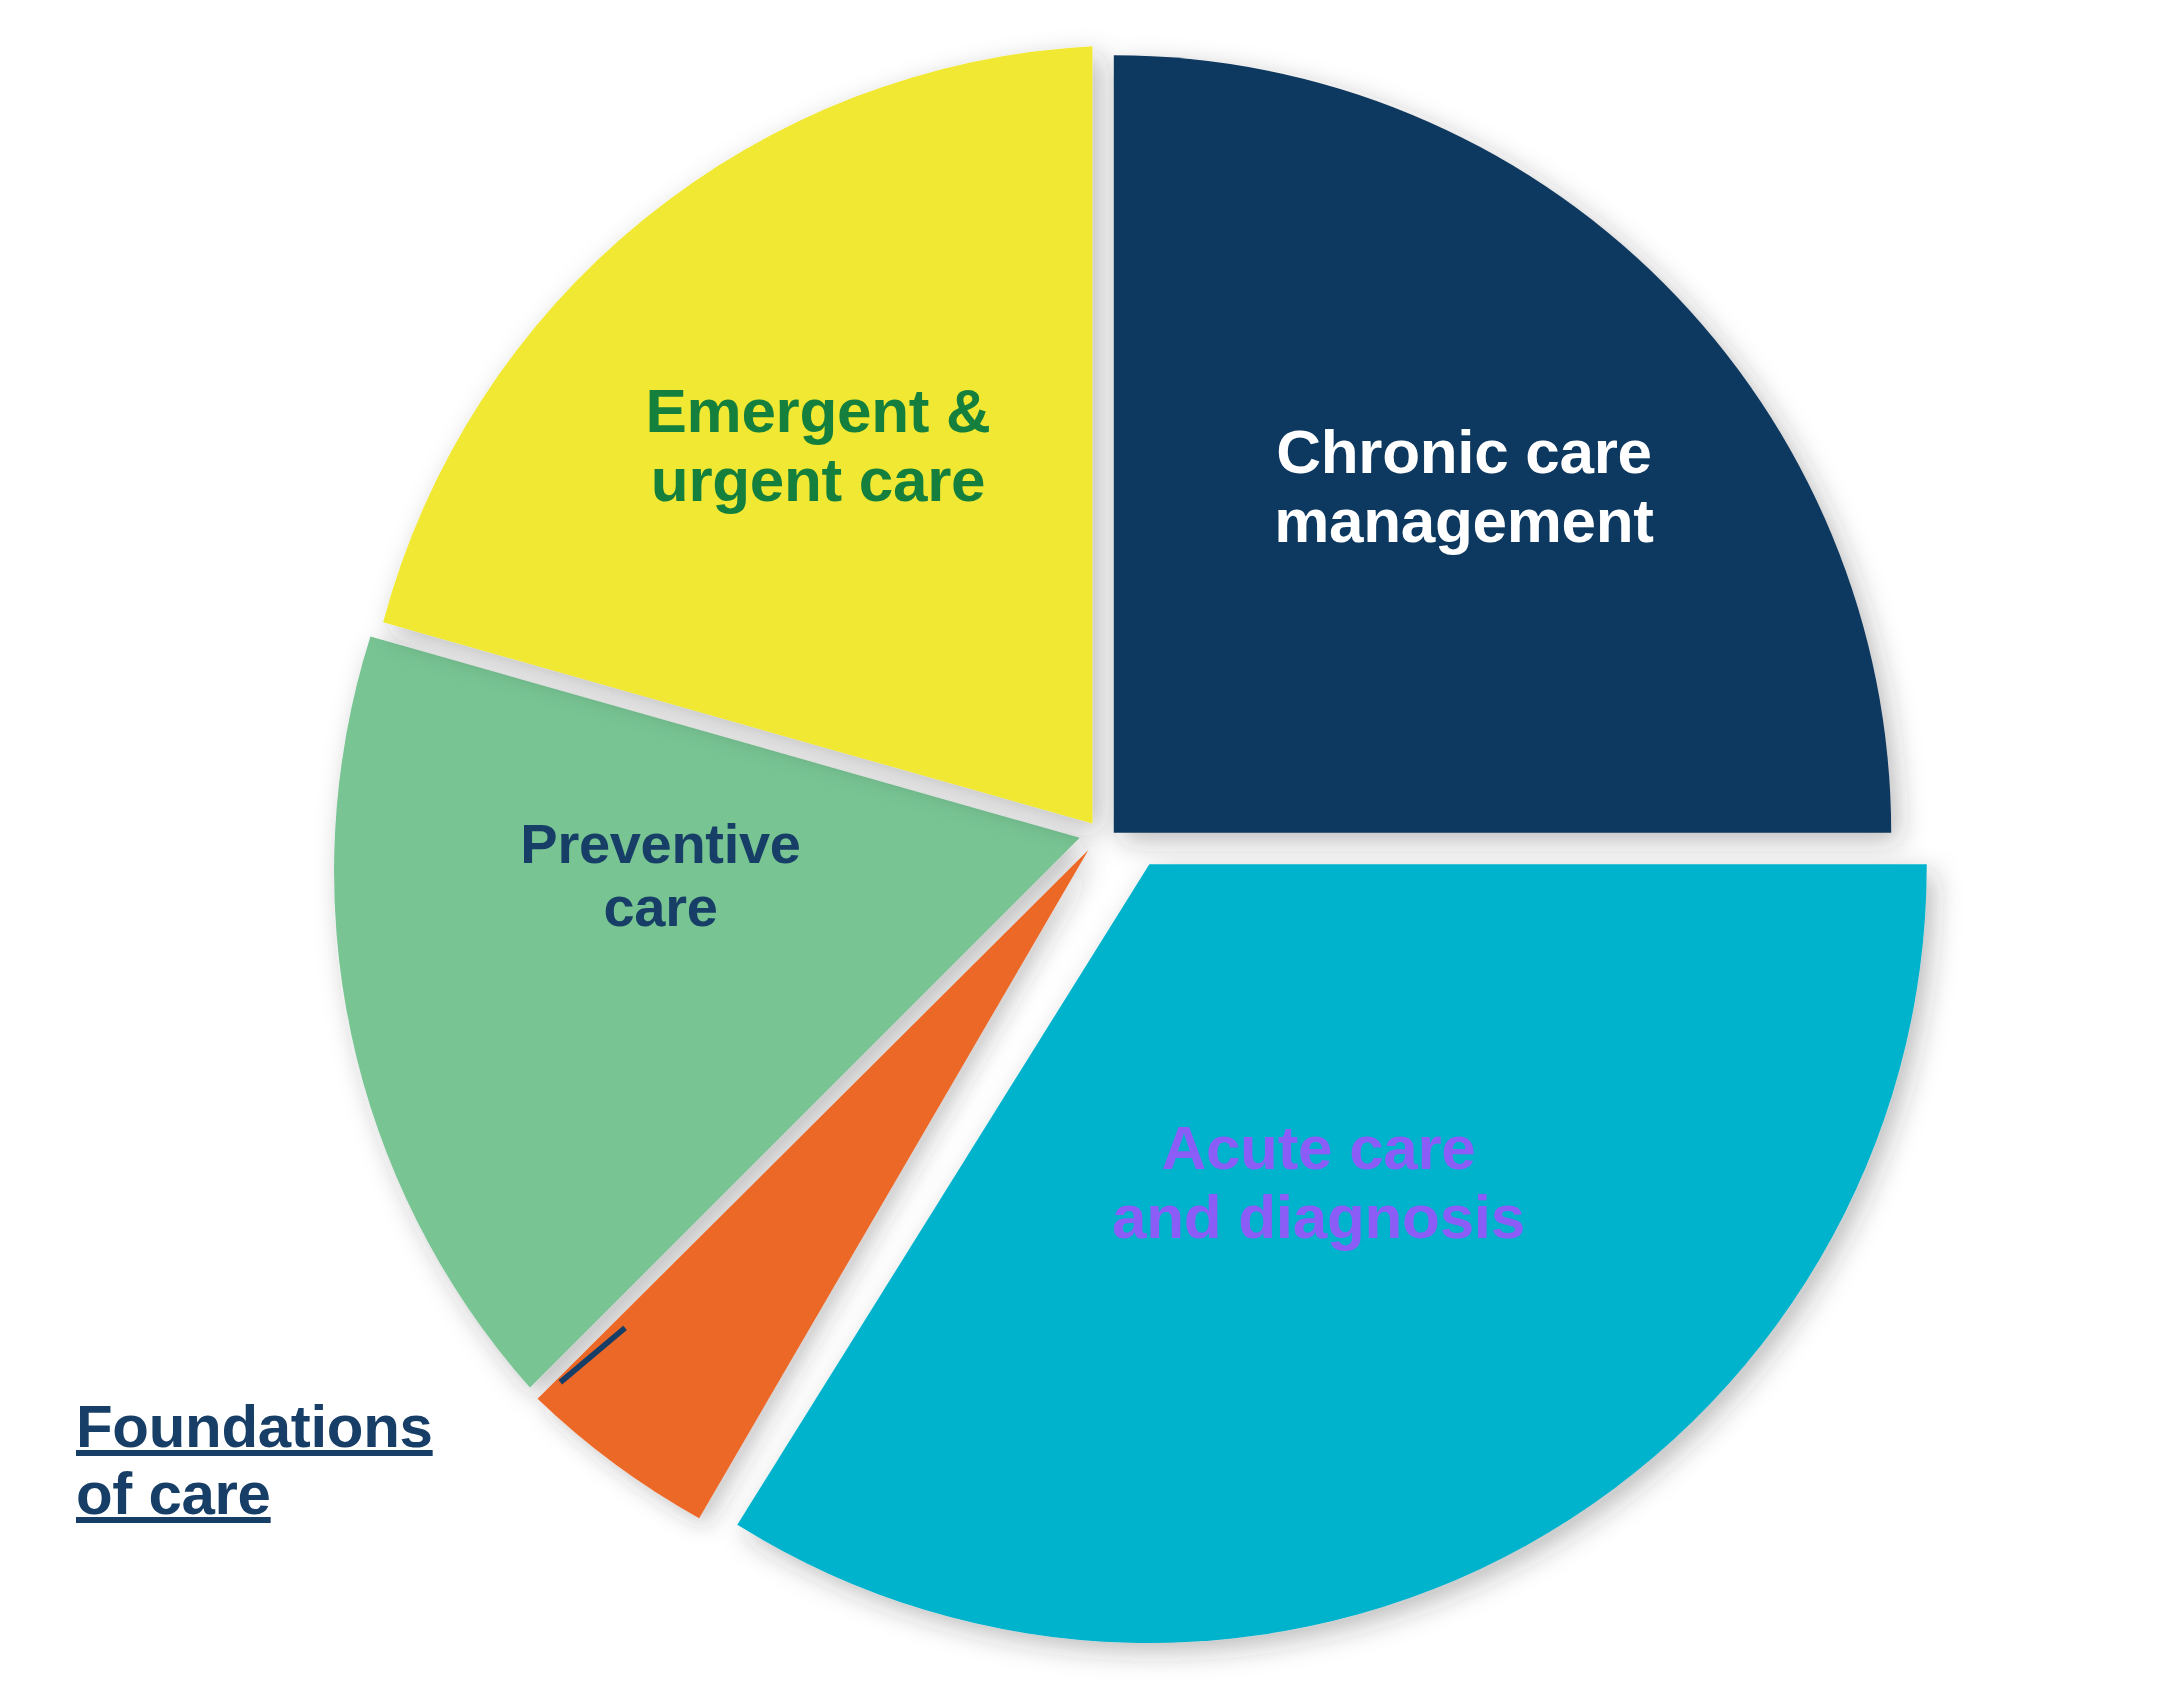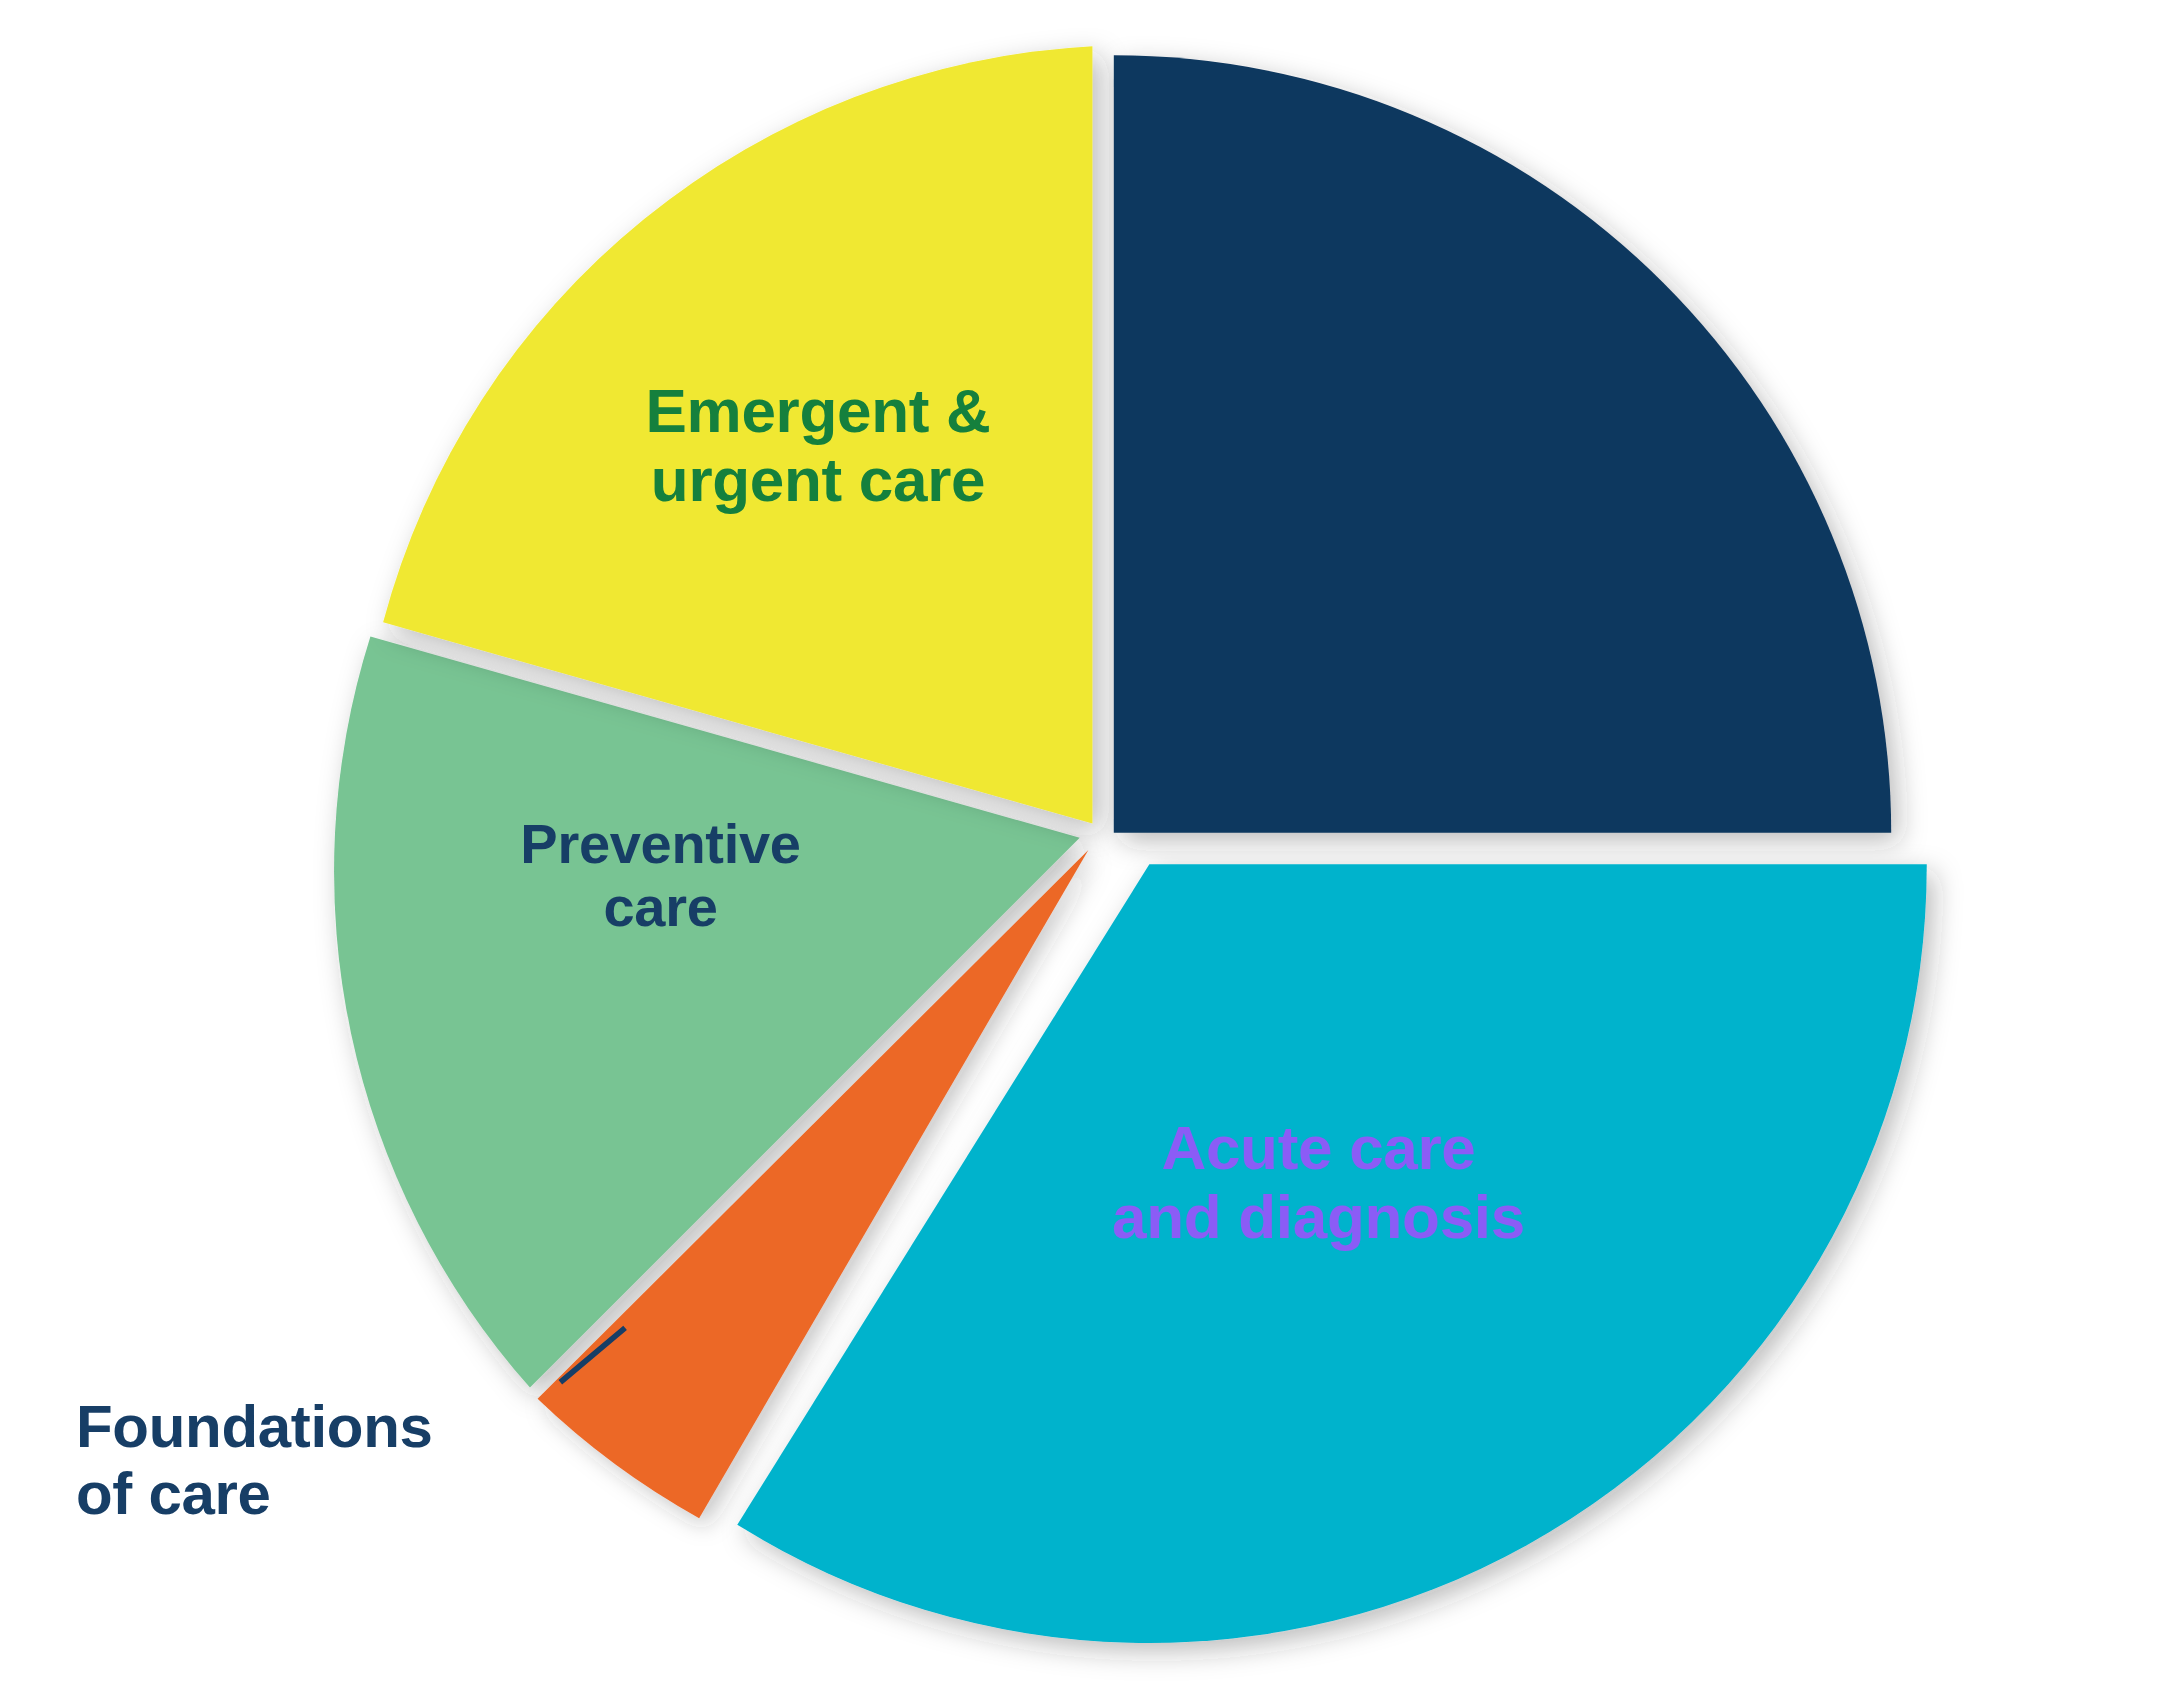--- a/index.html
+++ b/index.html
@@ -64,20 +64,21 @@
     font-size: 62px;
     color: #8b5cf6;
   }
   .lbl-foundations {
     left: 76px;
     top: 1393px;
     width: 539px;
     font-size: 60px;
     color: #173E66;
     text-align: left;
+    text-decoration: underline;
   }
 </style>
 </head>
 <body>
 
 <div id="chart-root">
 
   <svg id="pie-svg" viewBox="0 0 4253 3348">
     <defs>
       <filter id="sliceShadow" x="-25%" y="-25%" width="160%" height="160%">
@@ -109,20 +110,22 @@
              Z"></path>
 
     <path filter="url(#sliceShadowSoft)" fill="#EC6725" d="M 2142 1672
              L 1376 2987
              A 1530 1530 0 0 1 1058 2752
              Z"></path>
 
     <line x1="1107" y1="2716" x2="1226" y2="2616" stroke="#173E66" stroke-width="11" stroke-linecap="square"></line>
   </svg>
 
+  <div class="slice-label lbl-chronic">Chronic care
+management</div>
 
   <div class="slice-label lbl-emergent">Emergent &amp;
 urgent care</div>
 
   <div class="slice-label lbl-preventive">Preventive
 care</div>
 
   <div class="slice-label lbl-acute">Acute care
 and diagnosis</div>
 

